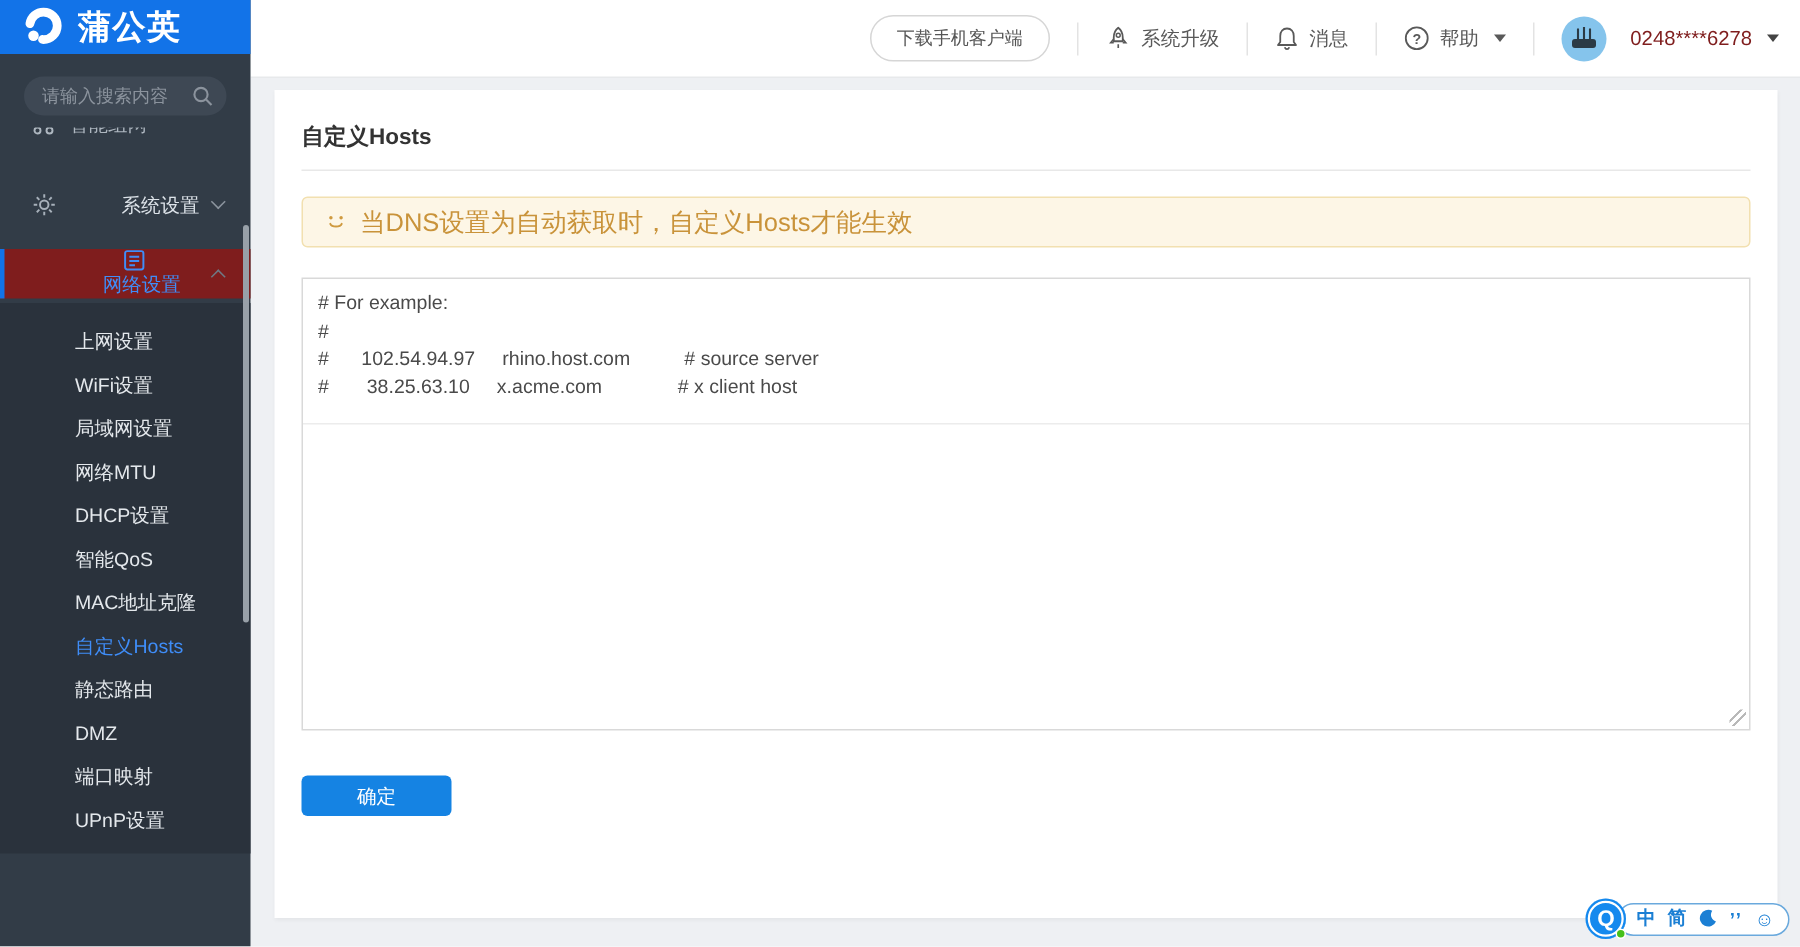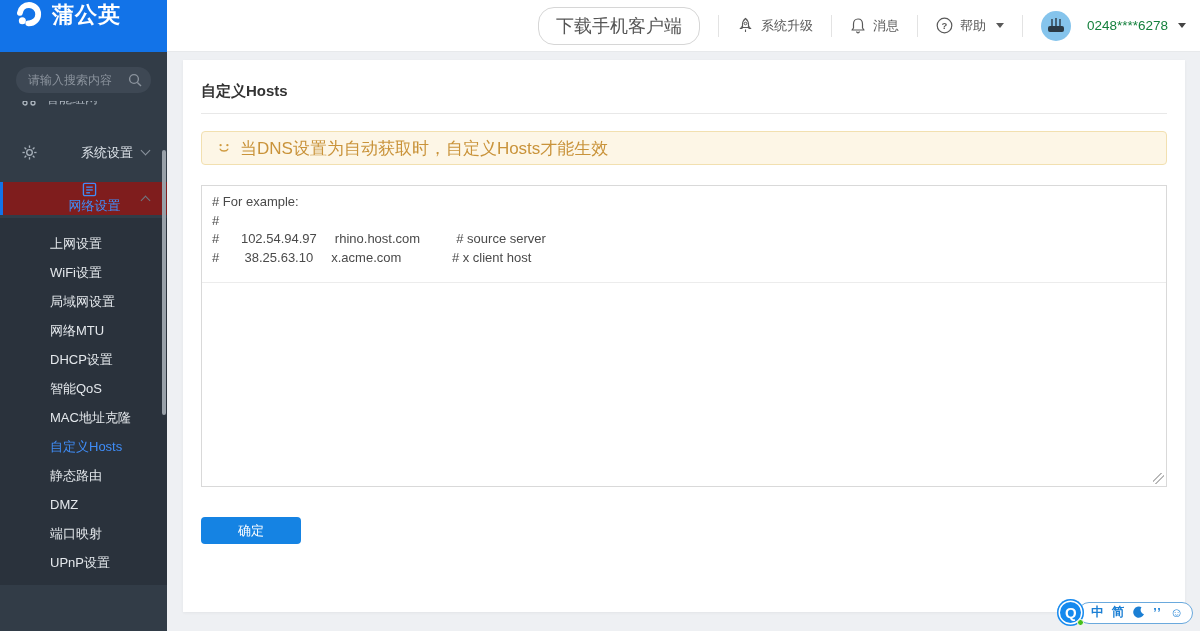--- a/index.html
+++ b/index.html
@@ -2,21 +2,21 @@
 <html><head>
 <meta charset="utf-8">
 <style>
   * { margin:0; padding:0; box-sizing:border-box; }
   html,body { width:1200px; height:631px; overflow:hidden; }
   body { font-family:"Liberation Sans","DejaVu Sans",sans-serif; background:#eef0f3; }
   .app { position:relative; width:1200px; height:631px; overflow:hidden; }
 
   
   .sidebar { position:absolute; left:0; top:0; width:167px; height:631px; background:#323c47; z-index:5; }
-  .logo-bar { height:52px; background:#1273e8; display:flex; padding-left:14px; }
+  .logo-bar { height:36px; background:#1273e8; display:flex; align-items:center; padding-left:14px; }
   .logo-mark { width:30px; height:30px; margin-right:8px; flex:0 0 auto; }
   .brand-name { color:#fff; font-size:22px; font-weight:bold; letter-spacing:1px; }
   .search-wrap { margin:15px 16px 0 16px; position:relative; }
   .search-input { width:135px; height:26px; border:none; outline:none; border-radius:13px;
     background:#3e4854; color:#cfd6dd; font-size:12px; padding:0 28px 0 12px; }
   .search-input::placeholder { color:#8b939d; }
   .search-icon { position:absolute; right:9px; top:6px; }
   .clipped-item { height:13px; overflow:hidden; margin-top:8px; position:relative; }
   .clipped-inner { position:absolute; left:0; top:-17px; width:100%; display:flex; align-items:center;
     height:30px; padding-left:22px; color:#aeb7c0; font-size:13px; gap:10px; }
@@ -32,28 +32,28 @@
   .submenu { background:#2a323c; margin-top:3px; padding:11px 0 8px 0; }
   .sub-item { height:29px; line-height:29px; padding-left:50px; color:#e4e8ec; font-size:13px; cursor:pointer; }
   .sub-item.active { color:#3f8df8; }
   .sidebar-scrollbar { position:absolute; right:1px; top:150px; width:4px; height:265px; border-radius:2px; background:#98a0a8; }
 
   
   .topbar { position:absolute; left:167px; top:0; width:1033px; height:52px; background:#fff;
     border-bottom:1px solid #e7e9eb; display:flex; align-items:center; justify-content:flex-end;
     padding-right:14px; z-index:4; }
   .pill-btn { border:1px solid #d6d6d6; border-radius:16px; background:#fff; color:#555;
-    font-size:18px; padding:6px 17px; cursor:pointer; font-family:inherit; }
+    font-size:12px; padding:6px 17px; cursor:pointer; font-family:inherit; }
   .tb-divider { width:1px; height:22px; background:#e3e3e3; margin:0 18px; }
   .tb-group { display:flex; align-items:center; gap:7px; color:#595959; font-size:13px; cursor:pointer; }
   .caret { width:0; height:0; border-left:4.5px solid transparent; border-right:4.5px solid transparent;
     border-top:5.5px solid #595959; margin-left:3px; }
   .avatar { width:30px; height:30px; border-radius:50%; background:#85c4ec; display:flex;
     align-items:center; justify-content:center; margin-right:9px; }
-  .account-num { color:#15803d; font-size:13.5px; }
+  .account-num { color:#7f1d1d; font-size:13.5px; }
 
   
   .content { position:absolute; left:167px; top:52px; width:1033px; height:579px; background:#eef0f3; }
   .card { position:absolute; left:16px; top:8px; right:15px; bottom:19px; background:#fff;
     box-shadow:0 1px 3px rgba(0,0,0,0.05); padding:0 18px; }
   .card-title { margin-top:22px; font-size:15px; font-weight:bold; color:#333; }
   .card-divider { height:1px; background:#e8e8e8; margin-top:12px; }
   .notice { margin-top:17px; height:34px; background:#fdf6e6; border:1px solid #f2e0b0; border-radius:4px;
     display:flex; align-items:center; padding:0 15px; gap:9px; }
   .notice-text { color:#c9933a; font-size:17px; }

